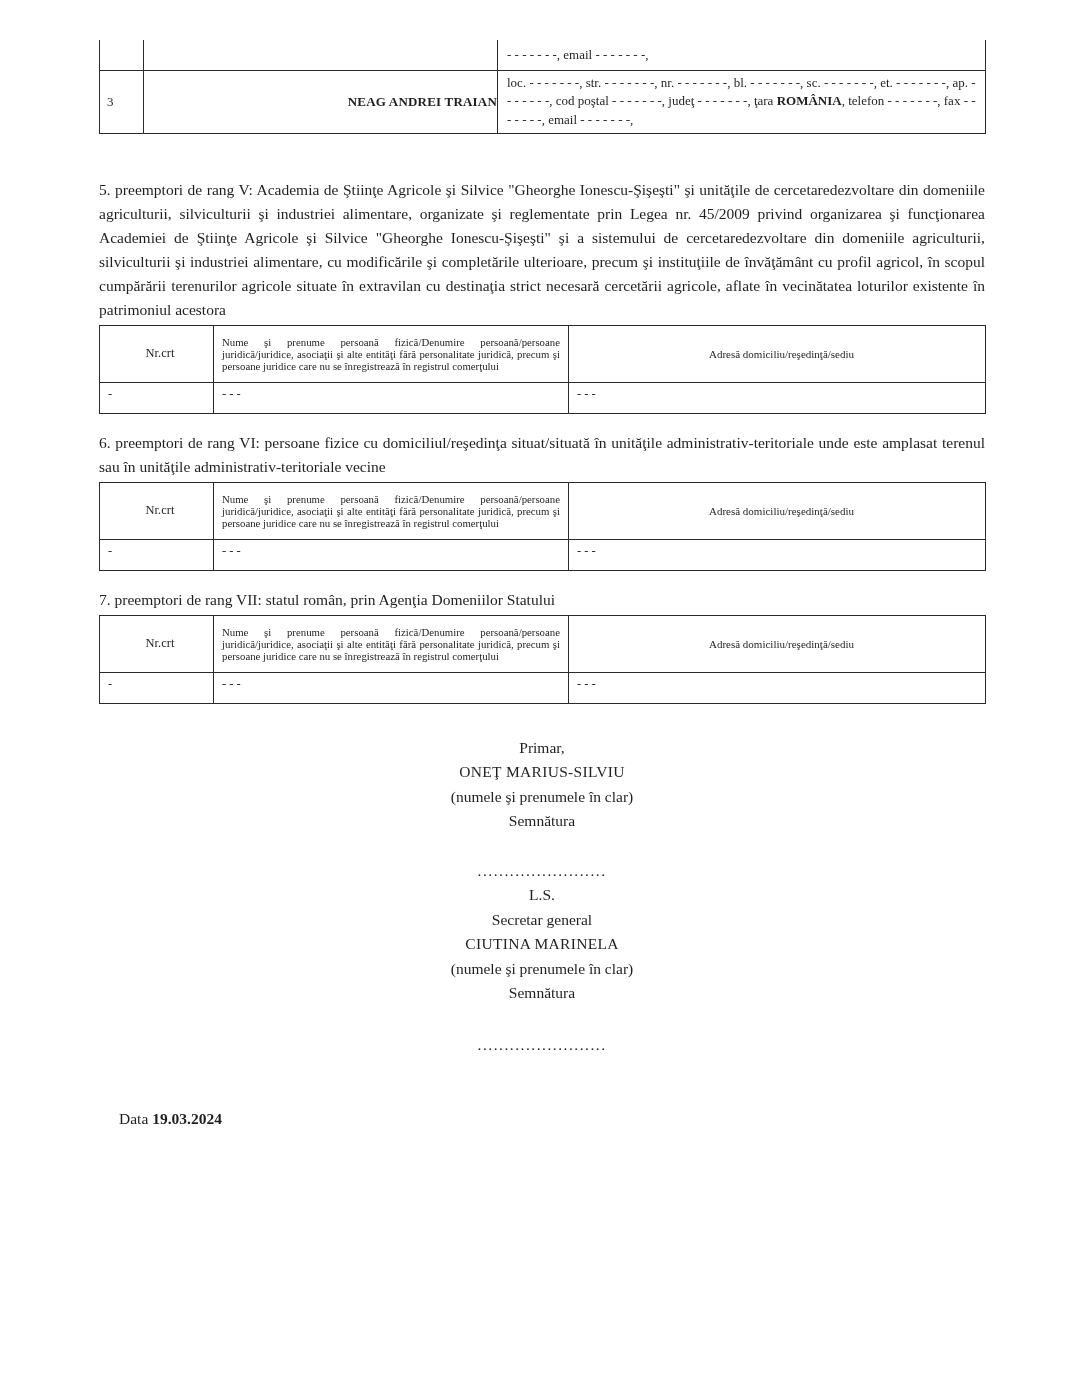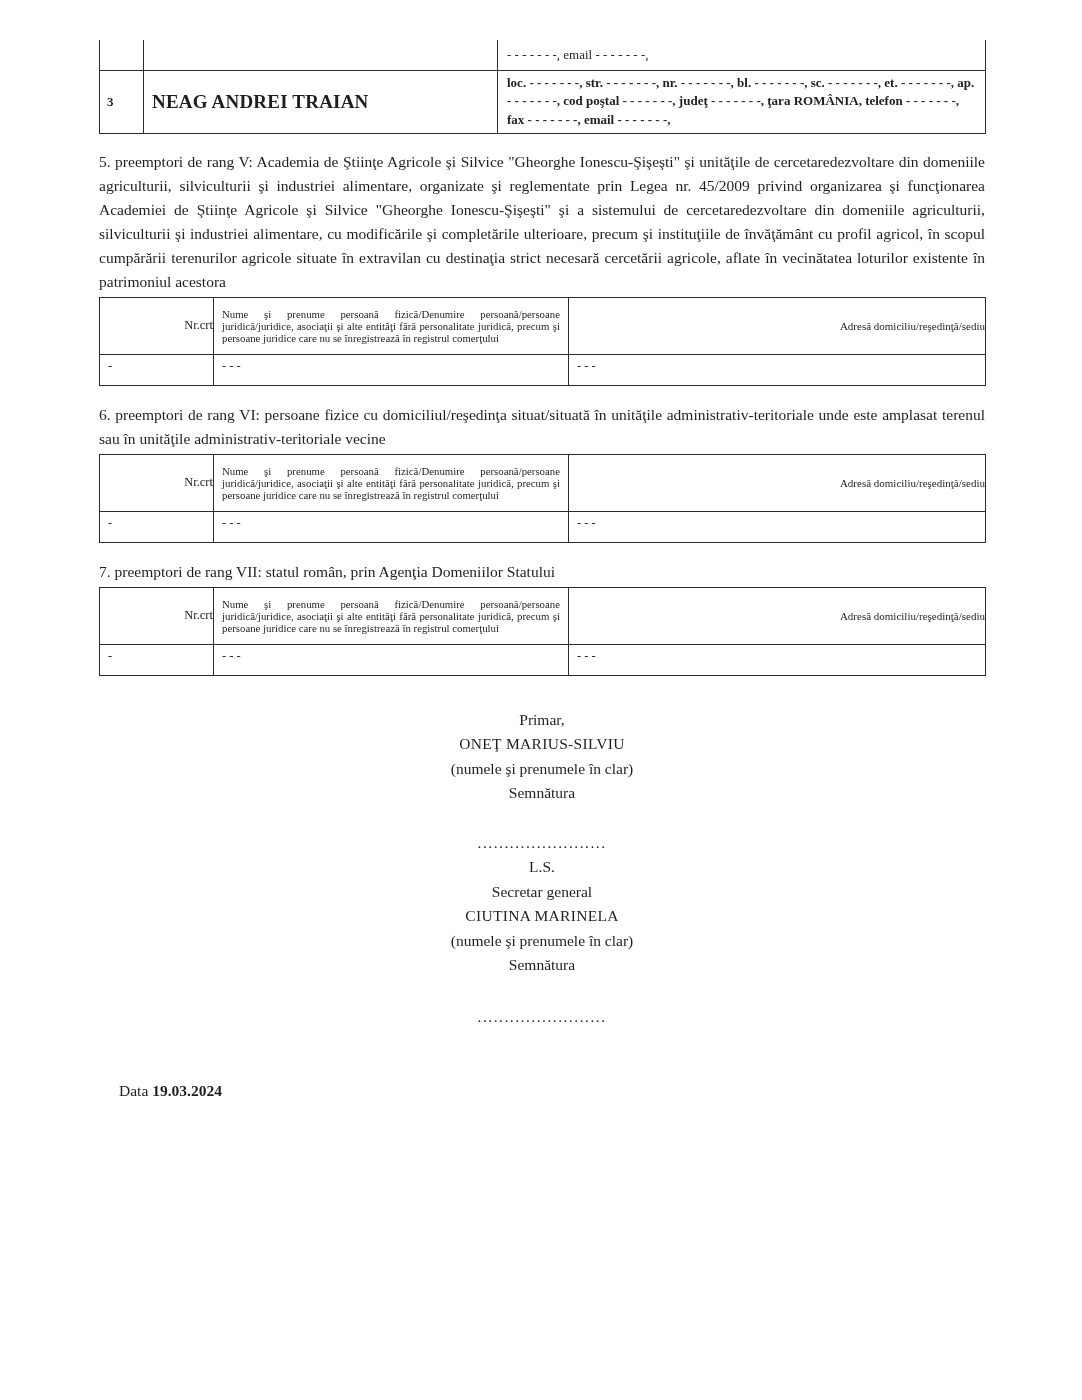--- a/index.html
+++ b/index.html
@@ -28,34 +28,34 @@
   }
   td, th {
     border: 1.5px solid #2b2b2b;
     vertical-align: middle;
     font-weight: normal;
   }
 
   
   .top-table { margin-top: 40px; }
   .top-table .partial-row td { border-top: none; height: 30px; }
-  .top-table .main-row td { height: 63px; font-weight: bold; }
+  .top-table .main-row td { height: 63px; }
   .cell-nr { padding-left: 7px; font-size: 13px; }
-  .cell-name { padding-left: 8px; font-size: 19px; font-weight: bold; letter-spacing: 0.2px; }
+  .cell-name { padding-left: 8px; font-size: 13px; font-weight: bold; letter-spacing: 0.2px; text-align: right; }
   .cell-address {
     padding: 3px 9px;
     font-size: 13px;
     line-height: 18.5px;
     text-align: left;
     vertical-align: middle;
   }
 
   
   .rank-table { margin-top: 0; }
-  .rank-table th { height: 53px; text-align: right; }
+  .rank-table th { height: 53px; text-align: center; }
   .rank-table .h-nr { padding-left: 7px; font-size: 12.5px; }
   .rank-table .h-name {
     padding: 10px 8px;
     font-size: 10.8px;
     line-height: 12px;
     text-align: justify;
   }
   .rank-table .h-address { padding-left: 9px; font-size: 11px; margin-top: 12px; }
   .rank-table .data-row td {
     height: 31px;
@@ -64,21 +64,21 @@
     font-size: 12.5px;
   }
 
   
   .section-heading {
     margin: 17px 0 3px 0;
     font-size: 15.5px;
     line-height: 24px;
     text-align: justify;
   }
-  .first-heading { margin-top: 16px; }
+  .first-heading { margin-top: 44px; }
 
   
   .sig-block { margin-top: 32px; text-align: center; font-size: 15.5px; }
   .sig-line { line-height: 24.5px; }
   .sig-name { font-weight: normal; letter-spacing: 0.3px; }
   .dots { margin-top: 25px; letter-spacing: 1.5px; line-height: 24.5px; }
   .dots-2 { margin-top: 27px; }
 
   
   .date-line { margin-top: 53px; font-size: 15.5px; text-align: left; margin-left: 20px; }

